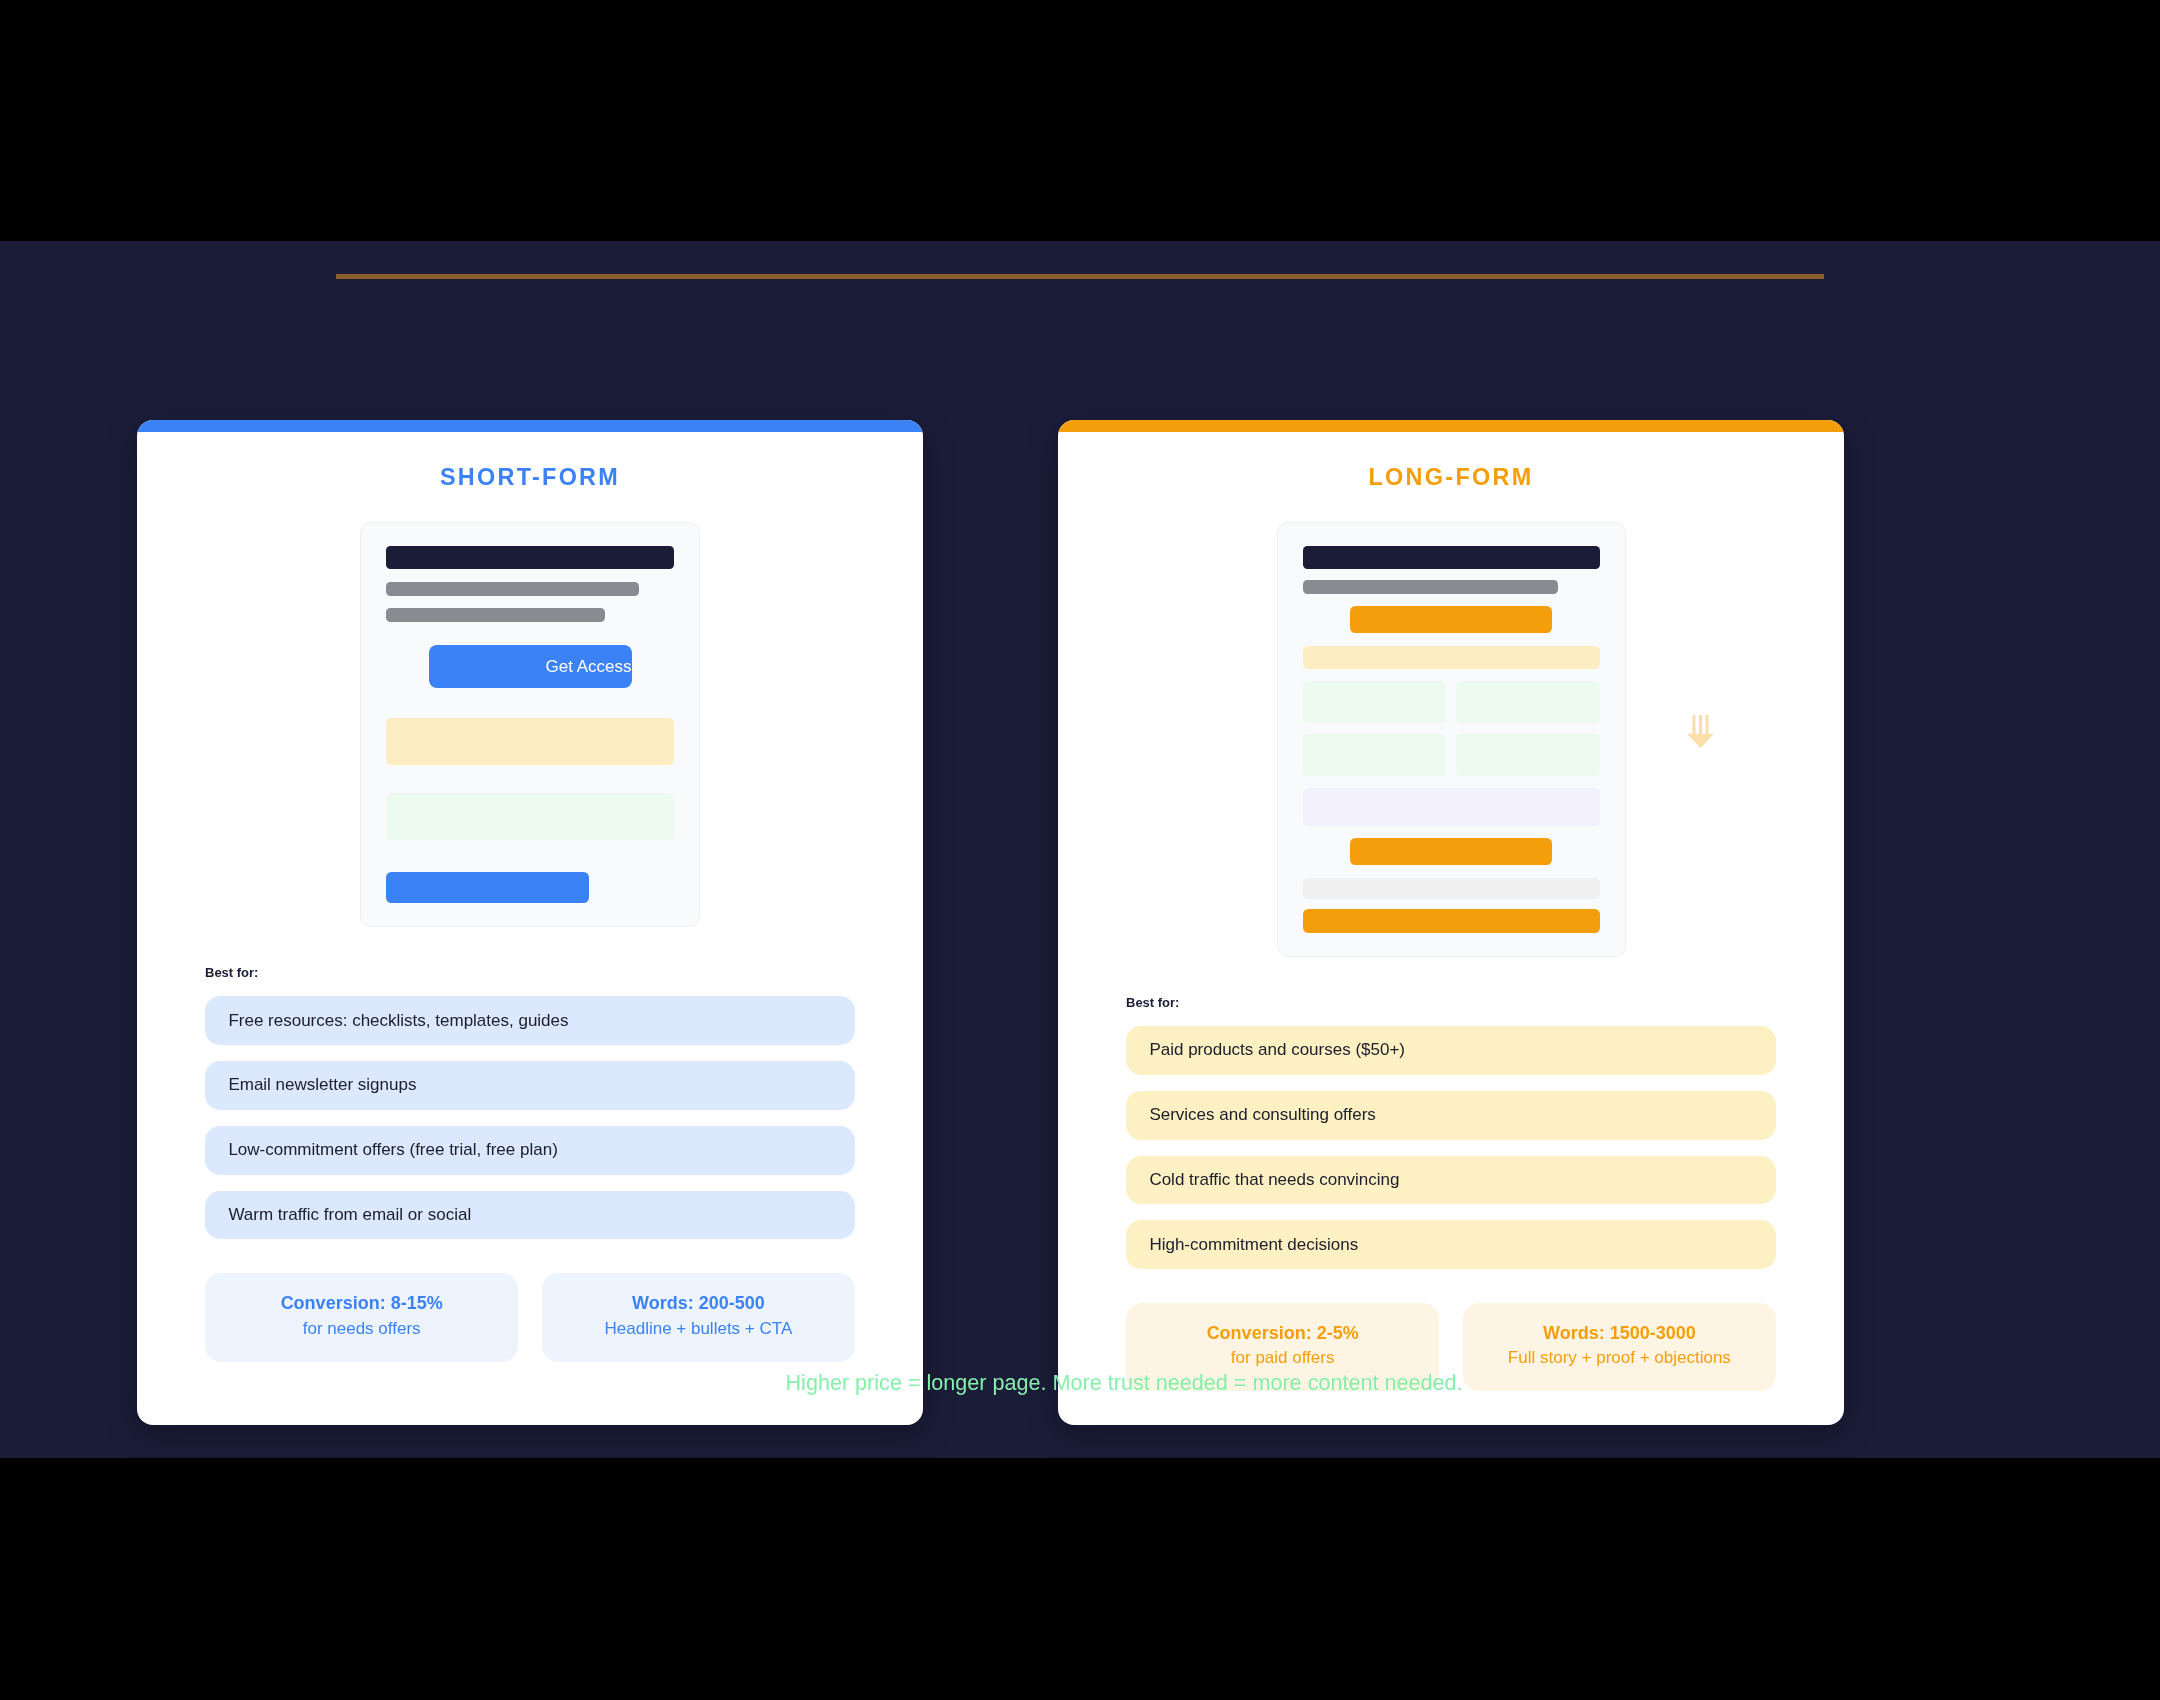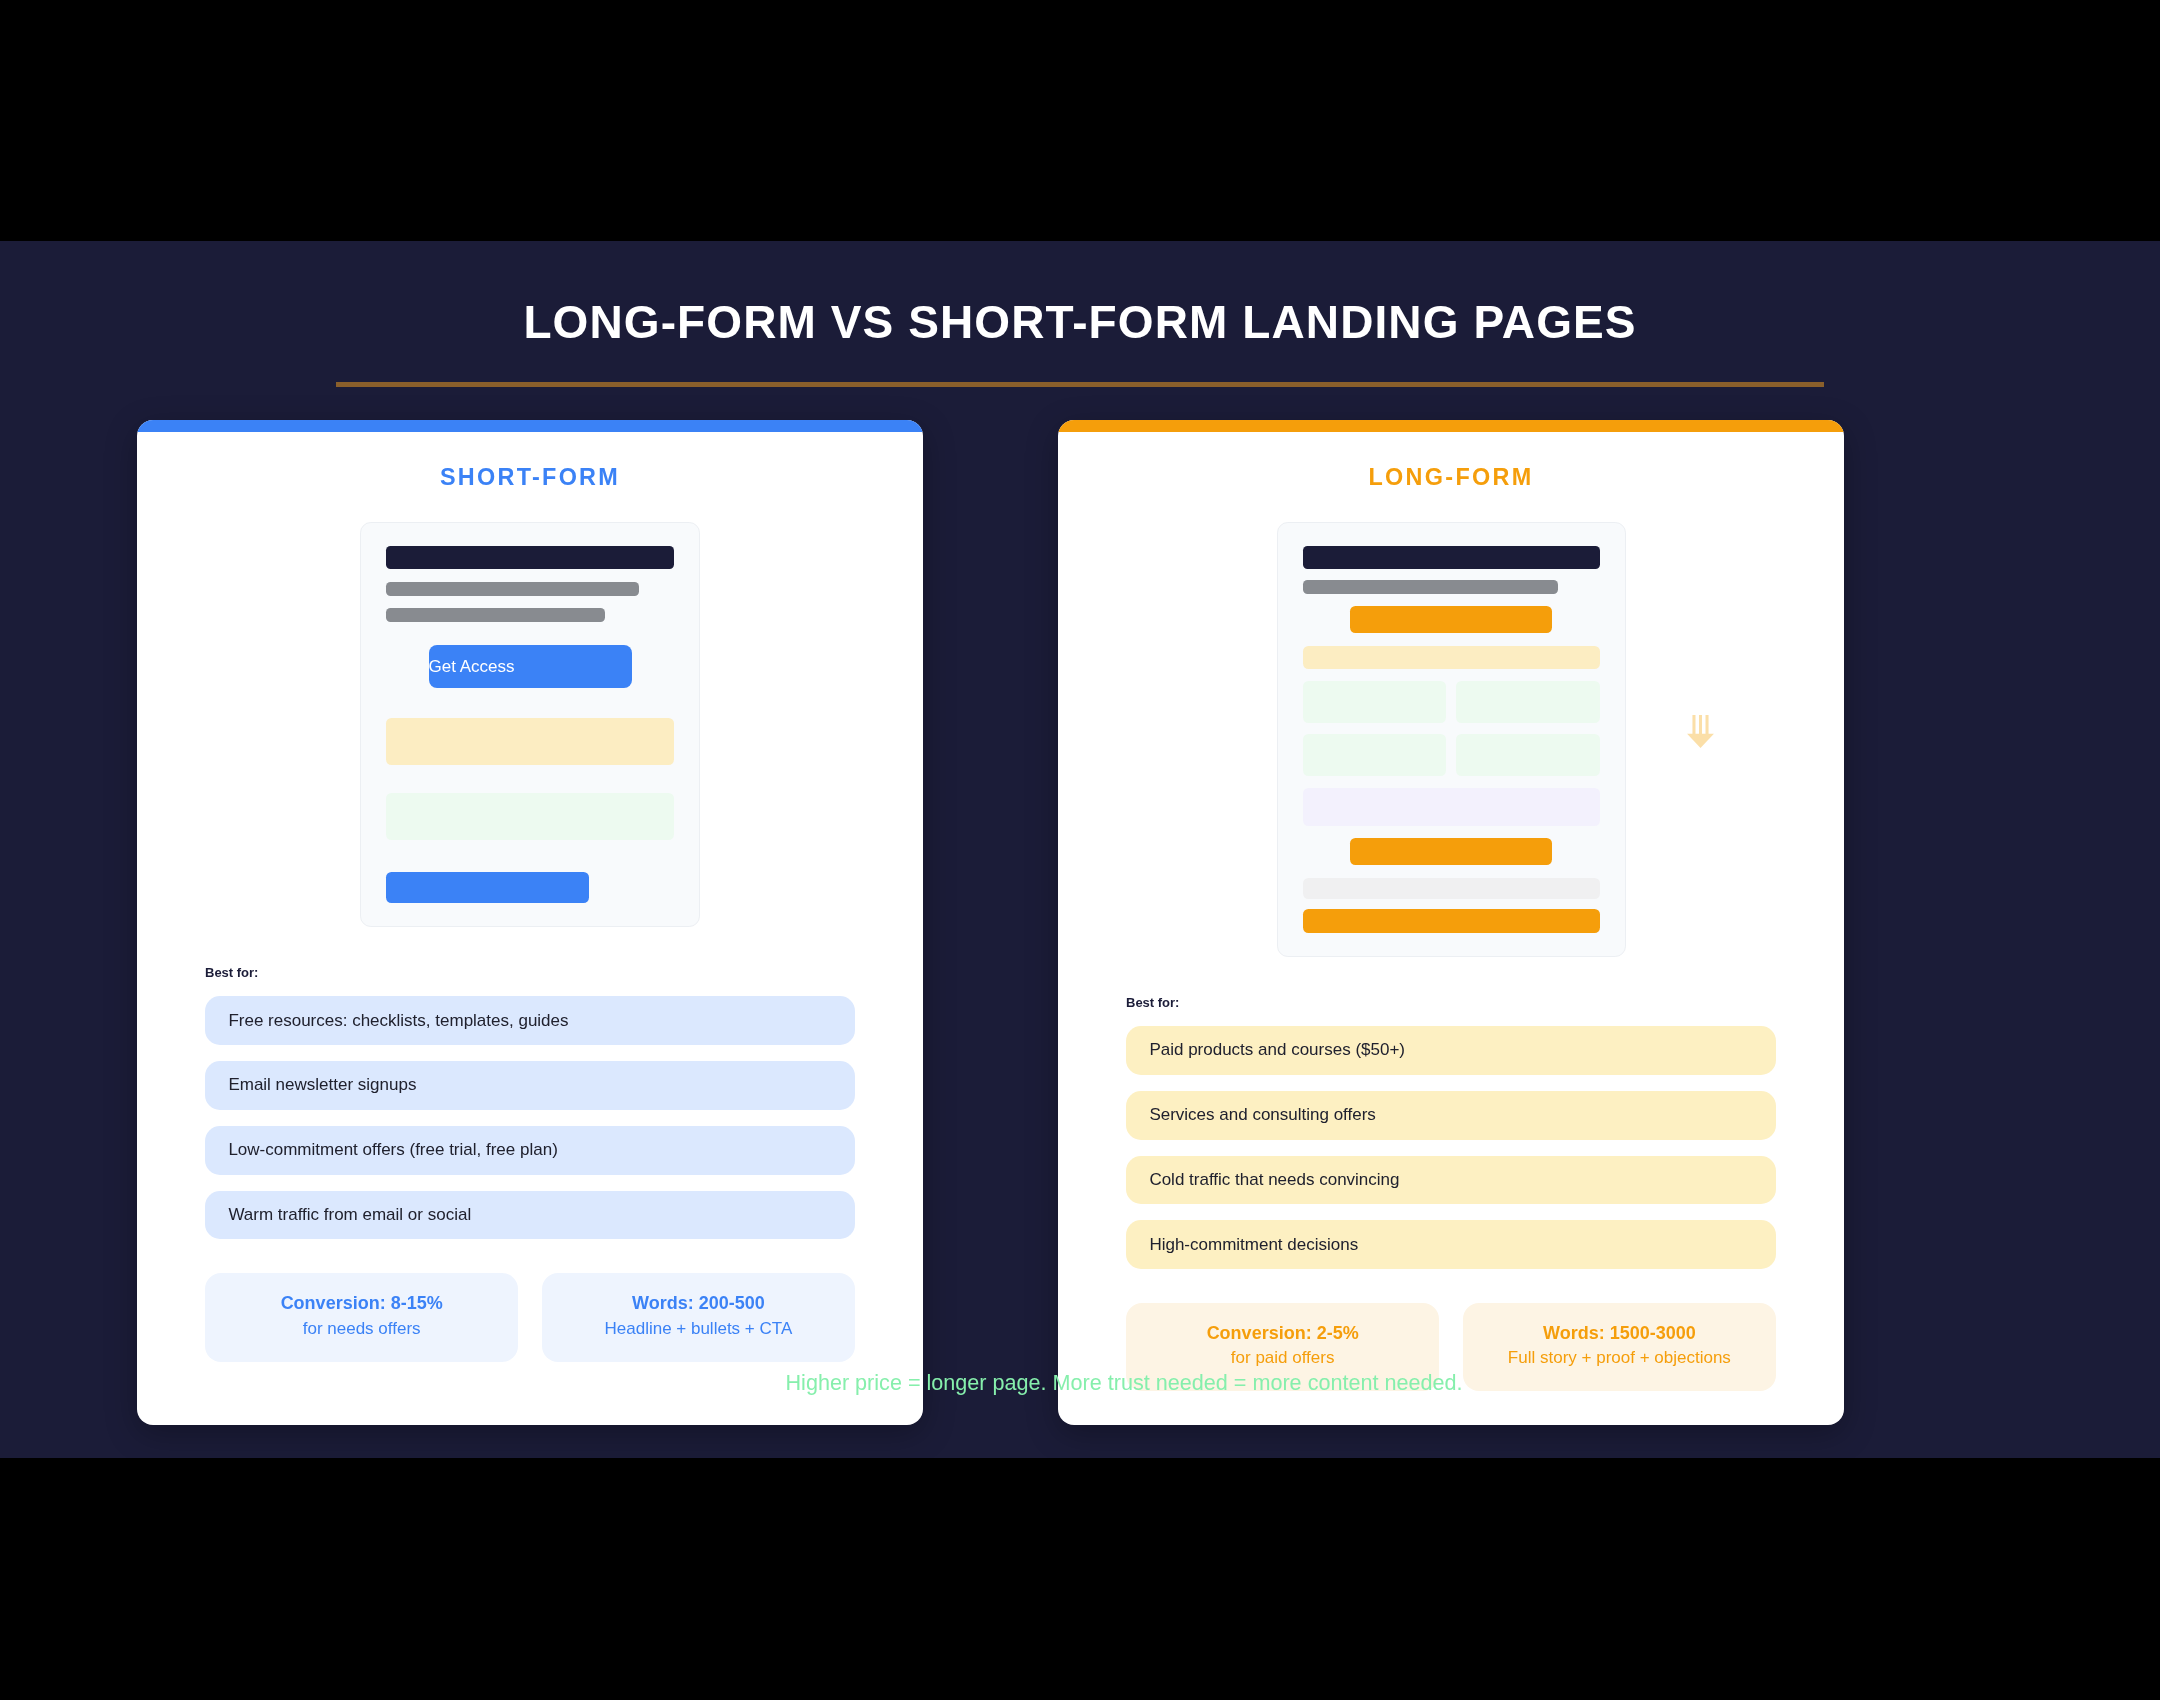--- a/index.html
+++ b/index.html
@@ -117,21 +117,21 @@
     display: block;
     margin: 23.4px auto 0 auto;
     background: #3b82f6;
     color: #ffffff;
     border: none;
     border-radius: 8px;
     font-family: "Liberation Sans", sans-serif;
     font-size: 17px;
     padding: 11.7px 0;
     width: 203px;
-    text-align: left;
+    text-align: right;
     cursor: pointer;
   }
   .mock .block {
     border-radius: 5.4px;
   }
   .block.cream  { background: #fcedc2; }
   .block.mint   { background: #edfaf0; }
   .block.lilac  { background: #f3f1fd; }
   .block.grey   { background: #f0f0f1; }
   .block.orange { background: #f59e0b; }
@@ -234,21 +234,20 @@
     margin-left: 44px;
   }
 </style>
 </head>
 <body>
 
 <div id="canvas">
   <div id="stage">
 
     <div class="header">
-      <h1 class="page-title">LONG-FORM VS SHORT-FORM LANDING PAGES</h1>
       <div class="title-rule"></div>
     </div>
 
     <div class="cards">
 
       <div class="card short">
         <div class="card-accent"></div>
         <h2 class="card-title">SHORT-FORM</h2>
 
         <div class="mock-wrap">

